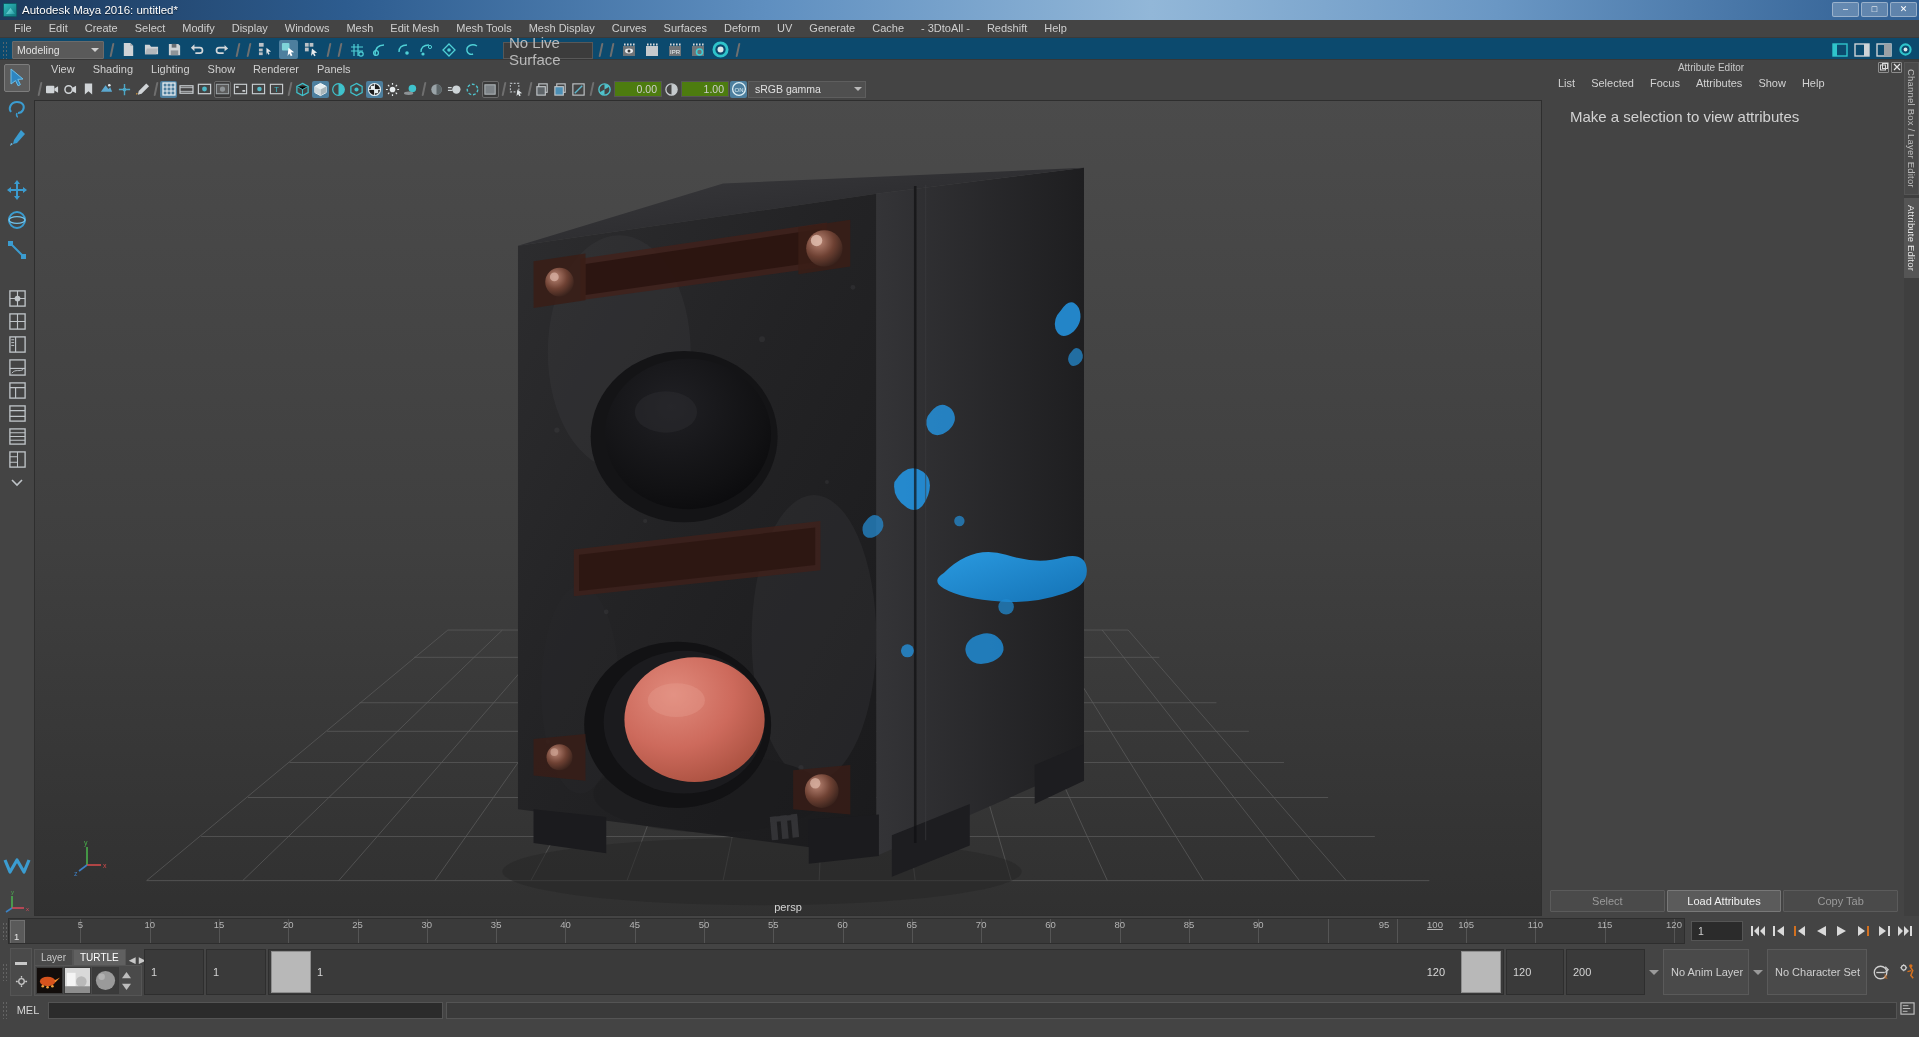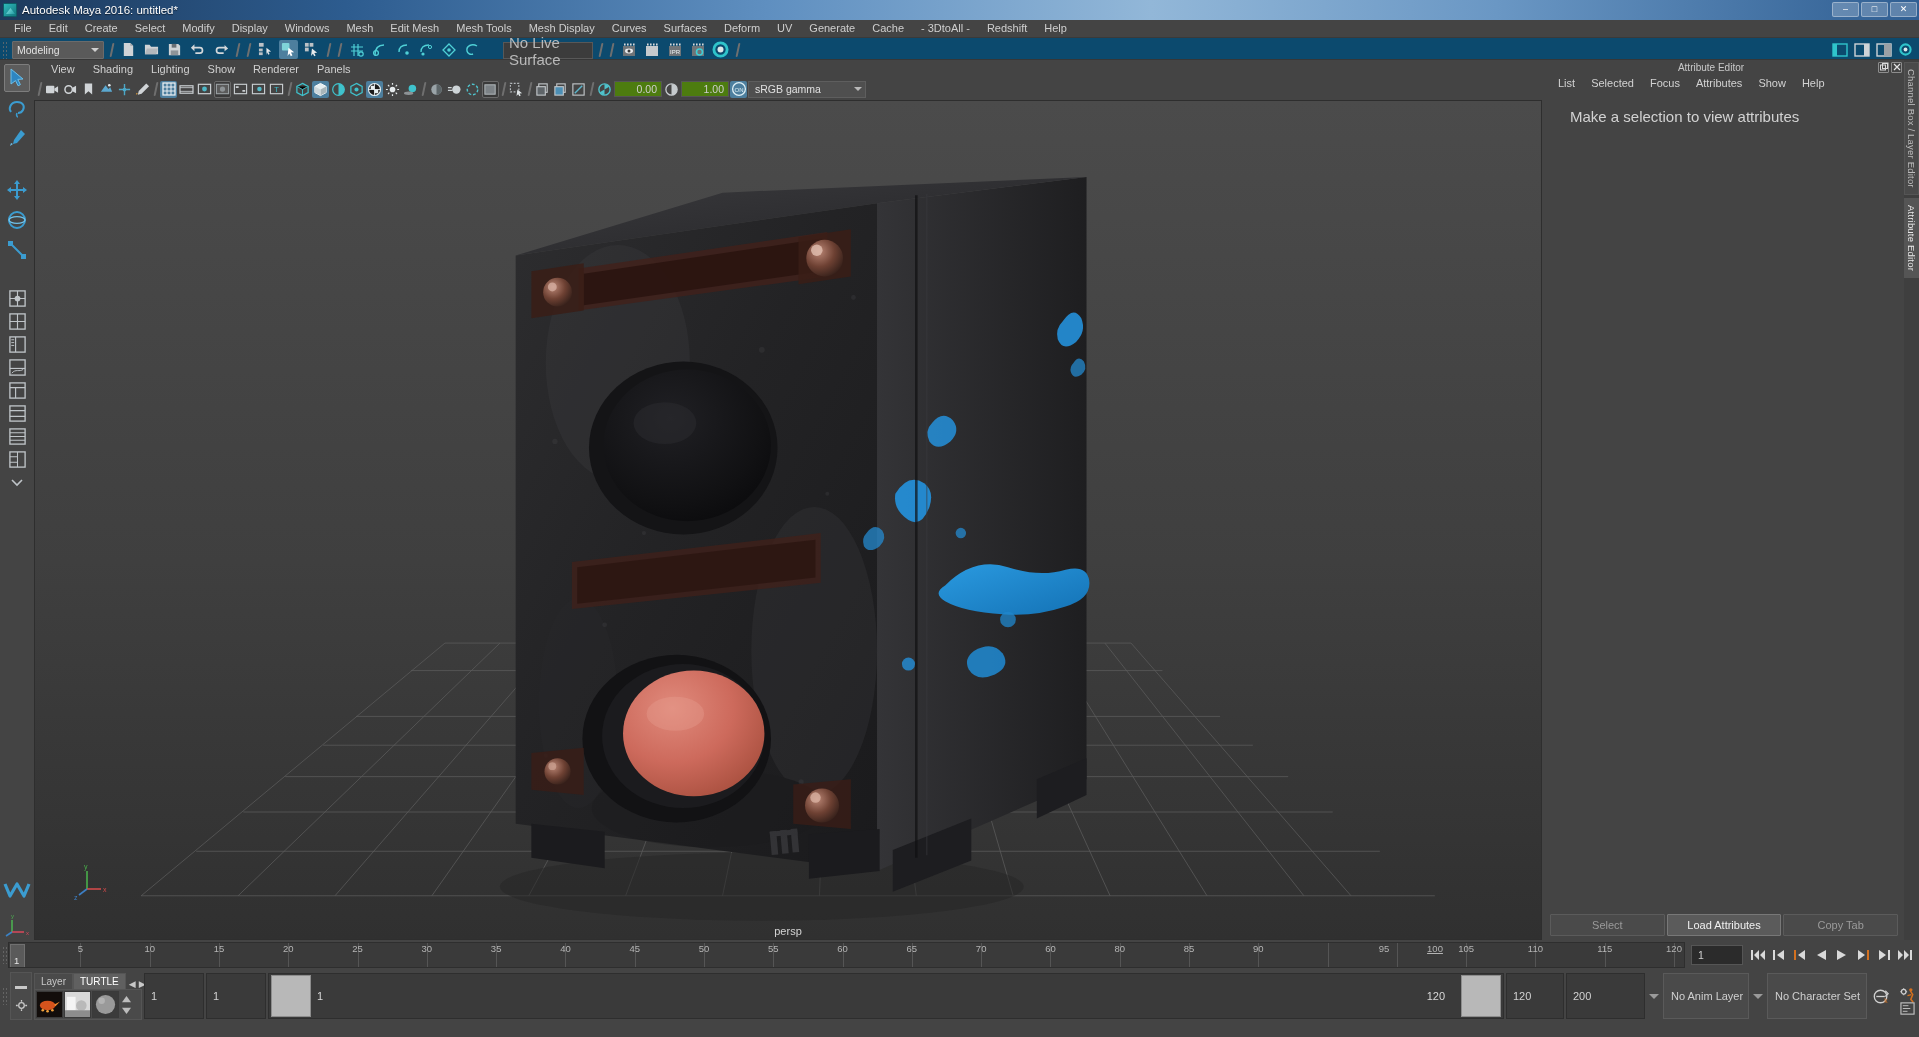--- a/index.html
+++ b/index.html
@@ -1173,20 +1173,26 @@
           <g stroke="#cfcfcf" stroke-width="1.1">
             <path d="M6 1.2v1.2M6 7.6v1.2M2.4 5h1.2M8.4 5h1.2"></path>
           </g>
           <path d="M13 4l2.5 4-2 5 2.5 3" fill="none" stroke="#d3701f" stroke-width="1.6"></path>
           <circle cx="13.5" cy="3" r="1.8" fill="#d3701f"></circle>
           <path d="M10 9l4-1" stroke="#d3701f" stroke-width="1.4"></path>
         </svg>
     </div>
   </div>
 
+  <div class="cmdrow">
+    <div class="gripdots"></div>
+    <div class="mel-label">MEL</div>
+    <div class="cmd-input"></div>
+    <div class="cmd-out"></div>
+  </div>
   <div class="helpline"></div>
 
   <div class="corner-icon">
     <svg width="15" height="15" viewBox="0 0 16 16">
         <rect x="1" y="2" width="14" height="12" fill="none" stroke="#c2c2c2" stroke-width="1.2"></rect>
         <path d="M3 5h6M3 8h8M3 11h5" stroke="#c2c2c2" stroke-width="1"></path>
       </svg>
   </div>
 </div>
 

